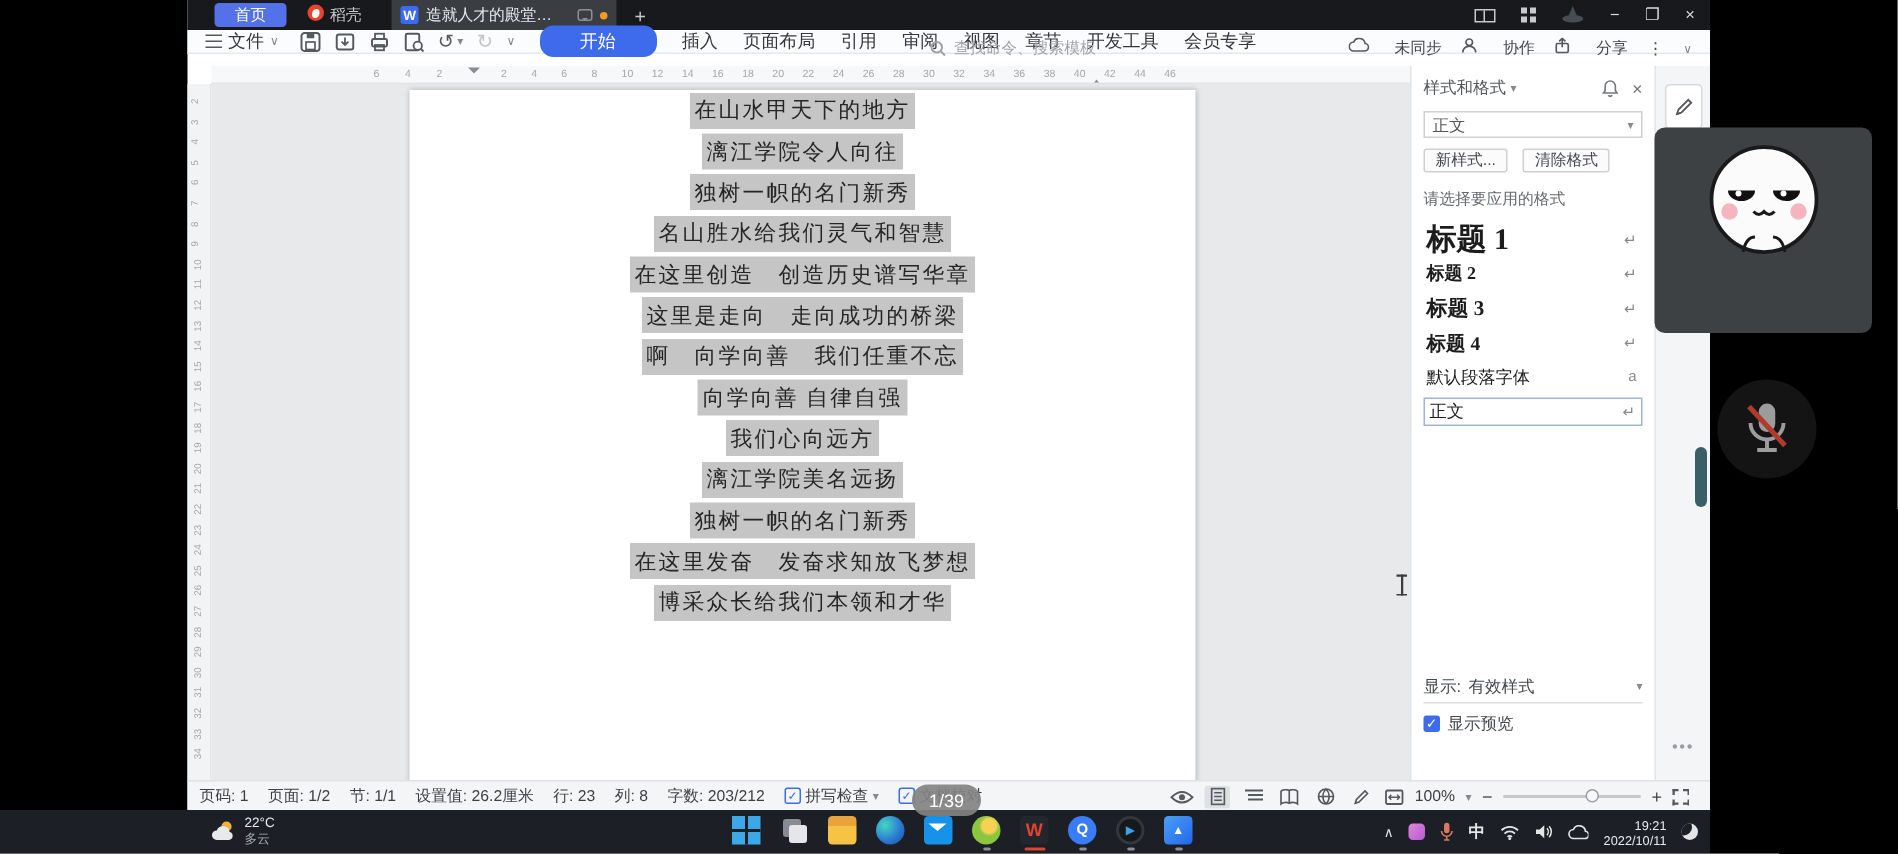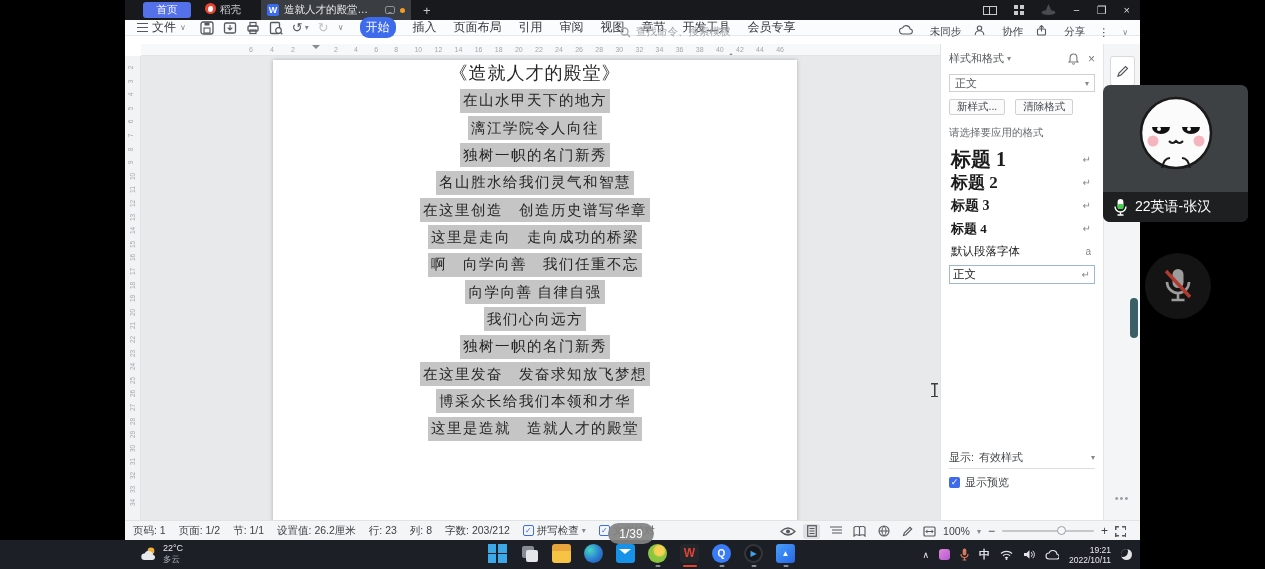--- a/index.html
+++ b/index.html
@@ -39,21 +39,21 @@
   .burger { width:11px; height:9px; background:
       linear-gradient(#55585C,#55585C) 0 0/11px 1.4px no-repeat,
       linear-gradient(#55585C,#55585C) 0 4px/11px 1.4px no-repeat,
       linear-gradient(#55585C,#55585C) 0 8px/11px 1.4px no-repeat; }
   .mini-caret { font-size:8px; color:#85888C; }
   #quick-icons { display:flex; align-items:center; gap:9px; margin-left:14px; }
   #quick-icons svg { display:block; }
   .undo-wrap { display:flex; align-items:center; gap:2px; }
   #ribbon-tabs { display:flex; align-items:center; gap:17px; margin-left:16px; }
   .ribbon-tab { cursor:default; white-space:nowrap; }
-  .ribbon-tab.active { background:#3D6BEB; color:#fff; border-radius:9px; padding:2px 6px; font-size:12px; }
+  .ribbon-tab.active { background:#3D6BEB; color:#fff; border-radius:9px; padding:2px 27px; font-size:12px; }
   #ribbon-search { position:absolute; left:495px; top:4px; height:16px; display:flex; align-items:center; gap:5px; color:#9FA2A7; font-size:10.5px; }
   #ribbon-right { position:absolute; right:12px; top:0; height:24px; display:flex; align-items:center; gap:13px; color:#45484C; font-size:10.5px; }
   .rr-item { display:flex; align-items:flex-start; gap:17px; }
 
   
   #h-ruler { position:absolute; left:16px; top:44px; width:999px; height:12px; background:#F7F8FA; border-bottom:1px solid #E3E4E6; overflow:hidden; }
   .ruler-num { position:absolute; top:2px; font-size:7px; color:#A5A7AA; }
   #indent-marker { position:absolute; left:171px; top:1px; width:9px; height:11px; }
   #indent-marker .t-down { width:0; height:0; border:4px solid transparent; border-top:4px solid #888B90; }
   #right-indent { position:absolute; left:586px; top:5px; width:0; height:0; border:4px solid transparent; border-bottom:5px solid #888B90; }
@@ -334,21 +334,20 @@
       <span class="vruler-num" style="top: 375.2px;">29</span>
       <span class="vruler-num" style="top: 388.8px;">30</span>
       <span class="vruler-num" style="top: 402.4px;">31</span>
       <span class="vruler-num" style="top: 416px;">32</span>
       <span class="vruler-num" style="top: 429.6px;">33</span>
       <span class="vruler-num" style="top: 443.2px;">34</span>
     </div>
 
   <div id="doc-canvas">
     <div id="page">
-      <div id="doc-title">《造就人才的殿堂》</div>
       <div id="page-lines">
           <div class="doc-line">
             <span class="hl">在山水甲天下的地方</span>
           </div>
           <div class="doc-line">
             <span class="hl">漓江学院令人向往</span>
           </div>
           <div class="doc-line">
             <span class="hl">独树一帜的名门新秀</span>
           </div>
@@ -364,30 +363,30 @@
           <div class="doc-line">
             <span class="hl">啊　向学向善　我们任重不忘</span>
           </div>
           <div class="doc-line">
             <span class="hl">向学向善 自律自强</span>
           </div>
           <div class="doc-line">
             <span class="hl">我们心向远方</span>
           </div>
           <div class="doc-line">
+            <span class="hl">漓江学院美名远扬</span>
+          </div>
+          <div class="doc-line">
             <span class="hl">独树一帜的名门新秀</span>
           </div>
           <div class="doc-line">
             <span class="hl">在这里发奋　发奋求知放飞梦想</span>
           </div>
           <div class="doc-line">
             <span class="hl">博采众长给我们本领和才华</span>
-          </div>
-          <div class="doc-line">
-            <span class="hl">这里是造就　造就人才的殿堂</span>
           </div>
         </div>
     </div>
   </div>
 
   <div id="styles-panel">
     <div id="sp-header">
       <span class="sp-title">样式和格式</span>
       <span class="mini-caret">▾</span>
       <span class="grow"></span>
@@ -406,21 +405,21 @@
       <span class="sp-btn">新样式...</span>
       <span class="sp-btn">清除格式</span>
     </div>
     <div id="sp-prompt">请选择要应用的格式</div>
     <div id="style-list">
         <div class="style-item">
           <span class="style-label" style="font-size: 20px; font-weight: bold;">标题 1</span>
           <span class="style-mark">↵</span>
         </div>
         <div class="style-item">
-          <span class="style-label" style="font-size: 17px; font-weight: bold; font-family: Liberation Serif, serif;">标题 2</span>
+          <span class="style-label" style="font-size: 12px; font-weight: bold; font-family: Liberation Serif, serif;">标题 2</span>
           <span class="style-mark">↵</span>
         </div>
         <div class="style-item">
           <span class="style-label" style="font-size: 14px; font-weight: bold;">标题 3</span>
           <span class="style-mark">↵</span>
         </div>
         <div class="style-item">
           <span class="style-label" style="font-size: 13px; font-weight: bold;">标题 4</span>
           <span class="style-mark">↵</span>
         </div>
@@ -609,28 +608,20 @@
     <circle cx="38" cy="38" r="35" fill="#FBFBFB" stroke="#1A1A1A" stroke-width="2.5"></circle>
     <path d="M14 32 a9 7 0 0 0 18 0 Z" fill="#111"></path>
     <path d="M44 32 a9 7 0 0 0 18 0 Z" fill="#111"></path>
     <circle cx="21" cy="34" r="2" fill="#fff"></circle>
       <circle cx="51" cy="34" r="2" fill="#fff"></circle>
     <circle cx="15" cy="46" r="5.5" fill="#F3A8B4" opacity="0.85"></circle>
     <circle cx="61" cy="46" r="5.5" fill="#F3A8B4" opacity="0.85"></circle>
     <path d="M31 46 q3.5 4 7 0 q3.5 4 7 0" fill="none" stroke="#1A1A1A" stroke-width="2"></path>
     <path d="M24 73 q2-10 8-10 M52 73 q-2-10 -8-10" fill="none" stroke="#1A1A1A" stroke-width="2"></path>
   </svg>
-  <div id="name-bar">
-    <svg width="15" height="19" viewBox="0 0 15 19">
-      <rect x="4.6" y="1" width="5.8" height="10" rx="2.9" fill="#fff"></rect>
-      <rect x="4.6" y="6" width="5.8" height="5" rx="1.5" fill="#3FD24D"></rect>
-      <path d="M2 8.5 a5.5 5.5 0 0 0 11 0 M7.5 14 V17 M4.5 17 h6" fill="none" stroke="#fff" stroke-width="1.4"></path>
-    </svg>
-    <span class="pname">22英语-张汉</span>
-  </div>
 </div>
 
 <div id="muted-mic">
   <svg width="32" height="38" viewBox="0 0 32 38">
     <rect x="10.5" y="2" width="11" height="19" rx="5.5" fill="#9C9C9C"></rect>
     <path d="M5 15 a11 11 0 0 0 22 0 M16 27 V33 M9.5 33 h13" fill="none" stroke="#9C9C9C" stroke-width="2.6"></path>
     <path d="M4 4 L28 30" stroke="#B03A2E" stroke-width="3.4"></path>
   </svg>
 </div>
 

